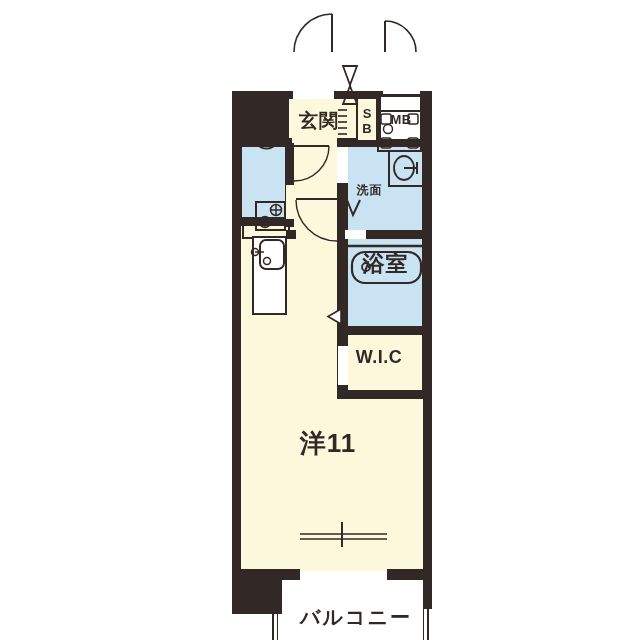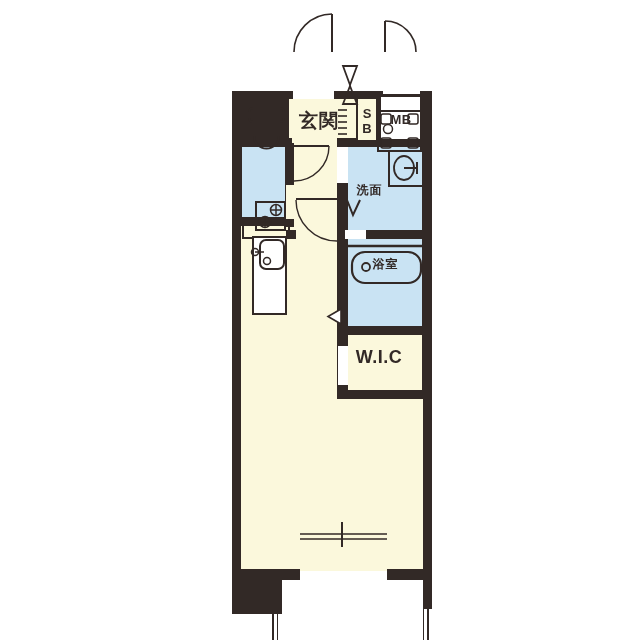--- a/index.html
+++ b/index.html
@@ -162,16 +162,18 @@
       <line class="st" x1="300" y1="534" x2="387" y2="534" stroke-width="1.4"></line>
       <line class="st" x1="300" y1="539" x2="387" y2="539" stroke-width="1.4"></line>
       <line class="st" x1="342" y1="522" x2="342" y2="547" stroke-width="2"></line>
     </g>
   </svg>
 
   <div class="label" style="left:295px;top:71px;width:48px;height:22px;font-size:19px;">玄関</div>
   <div class="label vtext" style="left:358px;top:63px;width:18px;height:38px;font-size:13px;">SB</div>
   <div class="label" style="left:381px;top:69px;width:40px;height:22px;font-size:13px;letter-spacing:0.5px;">MB</div>
   <div class="label" style="left:347px;top:141px;width:45px;height:20px;font-size:12px;">洗面</div>
-  <div class="label" style="left:363px;top:214px;width:45px;height:22px;font-size:12px;">浴室</div>
+  <div class="label" style="left:363px;top:214px;width:45px;height:22px;font-size:22px;">浴室</div>
   <div class="label" style="left:350px;top:307px;width:58px;height:22px;font-size:18px;letter-spacing:0.5px;">W.I.C</div>
+  <div class="label" style="left:288px;top:389px;width:80px;height:30px;font-size:26px;">洋11</div>
+  <div class="label" style="left:300px;top:566px;width:112px;height:24px;font-size:20px;letter-spacing:2px;">バルコニー</div>
 
 </div>
 
 </body></html>

